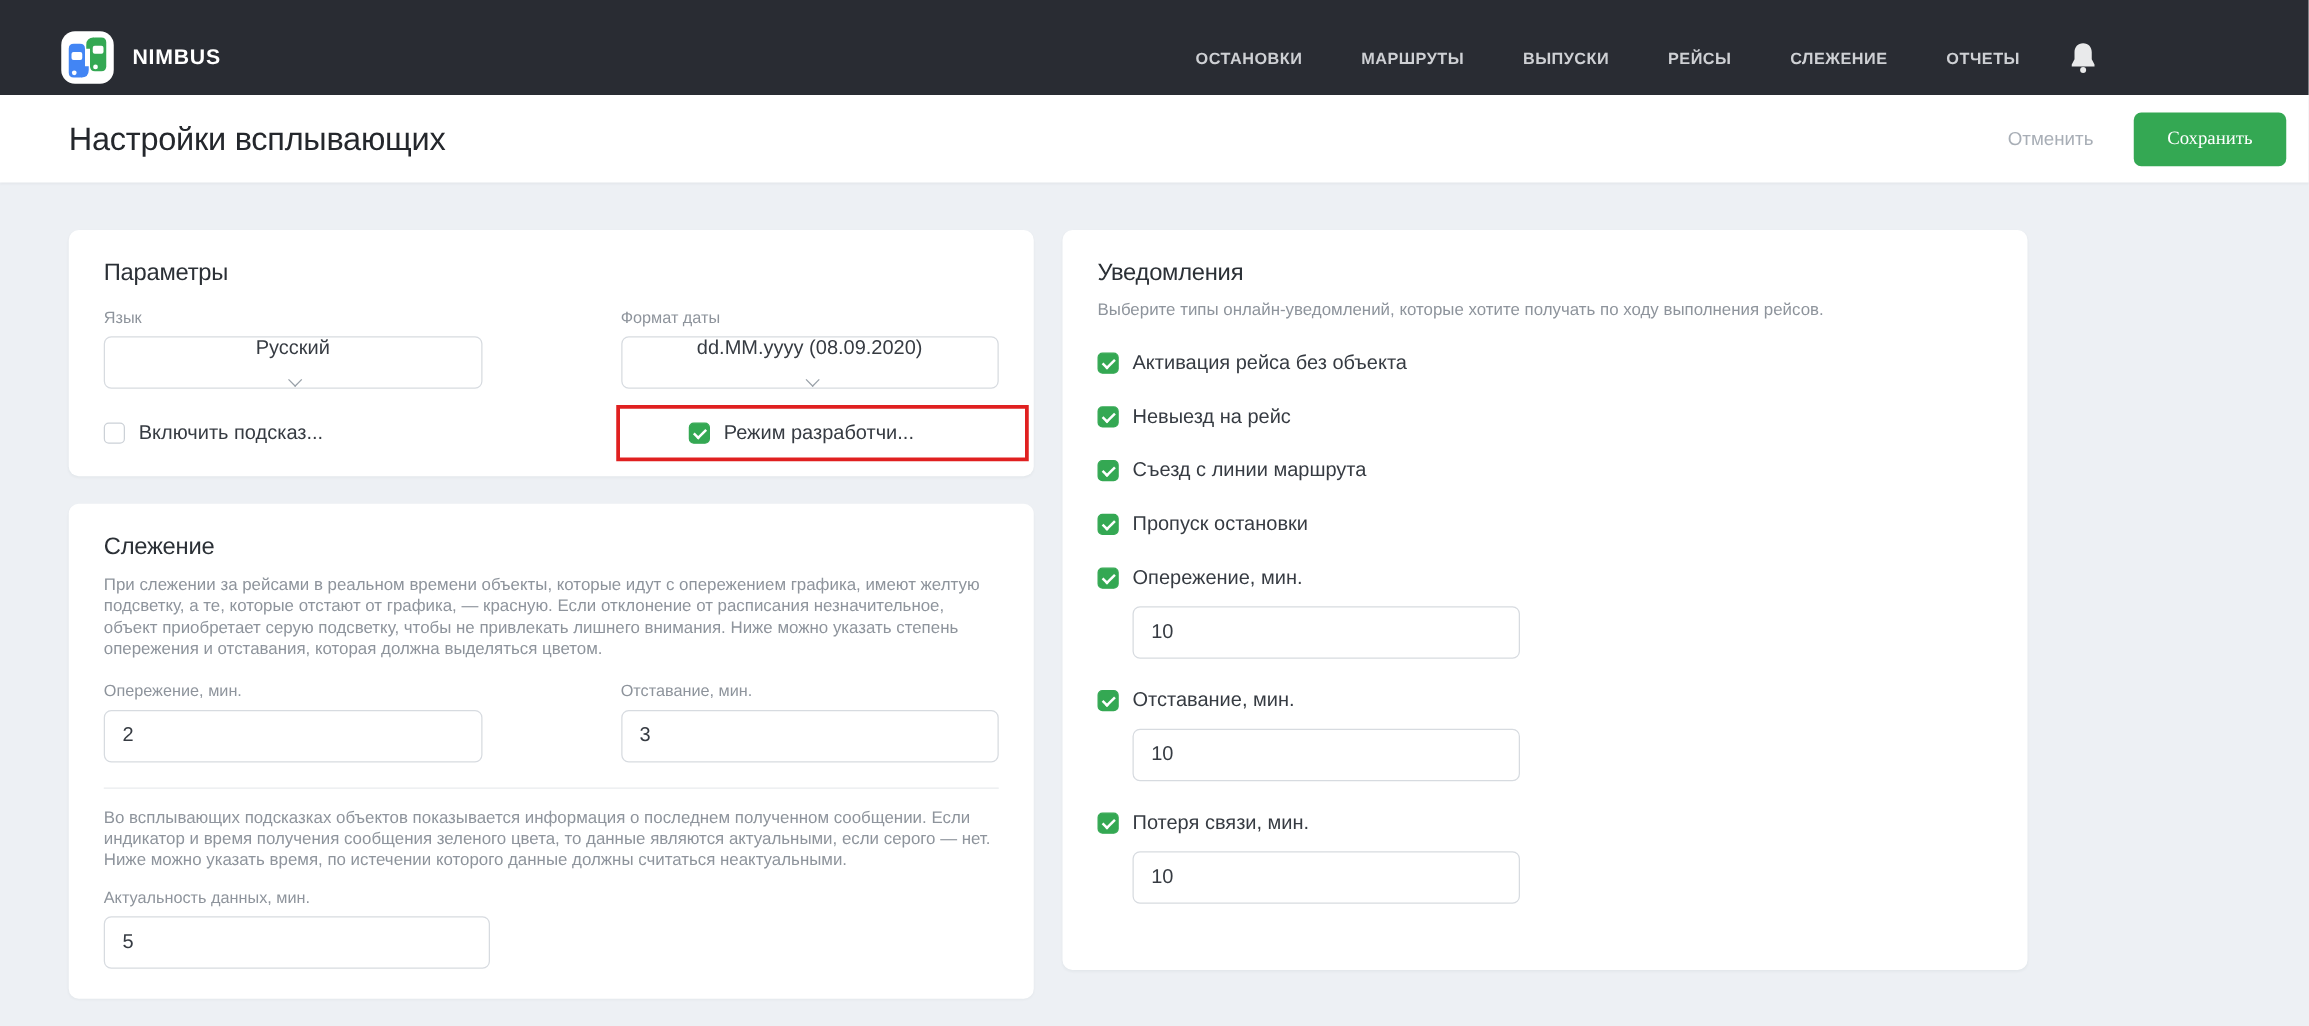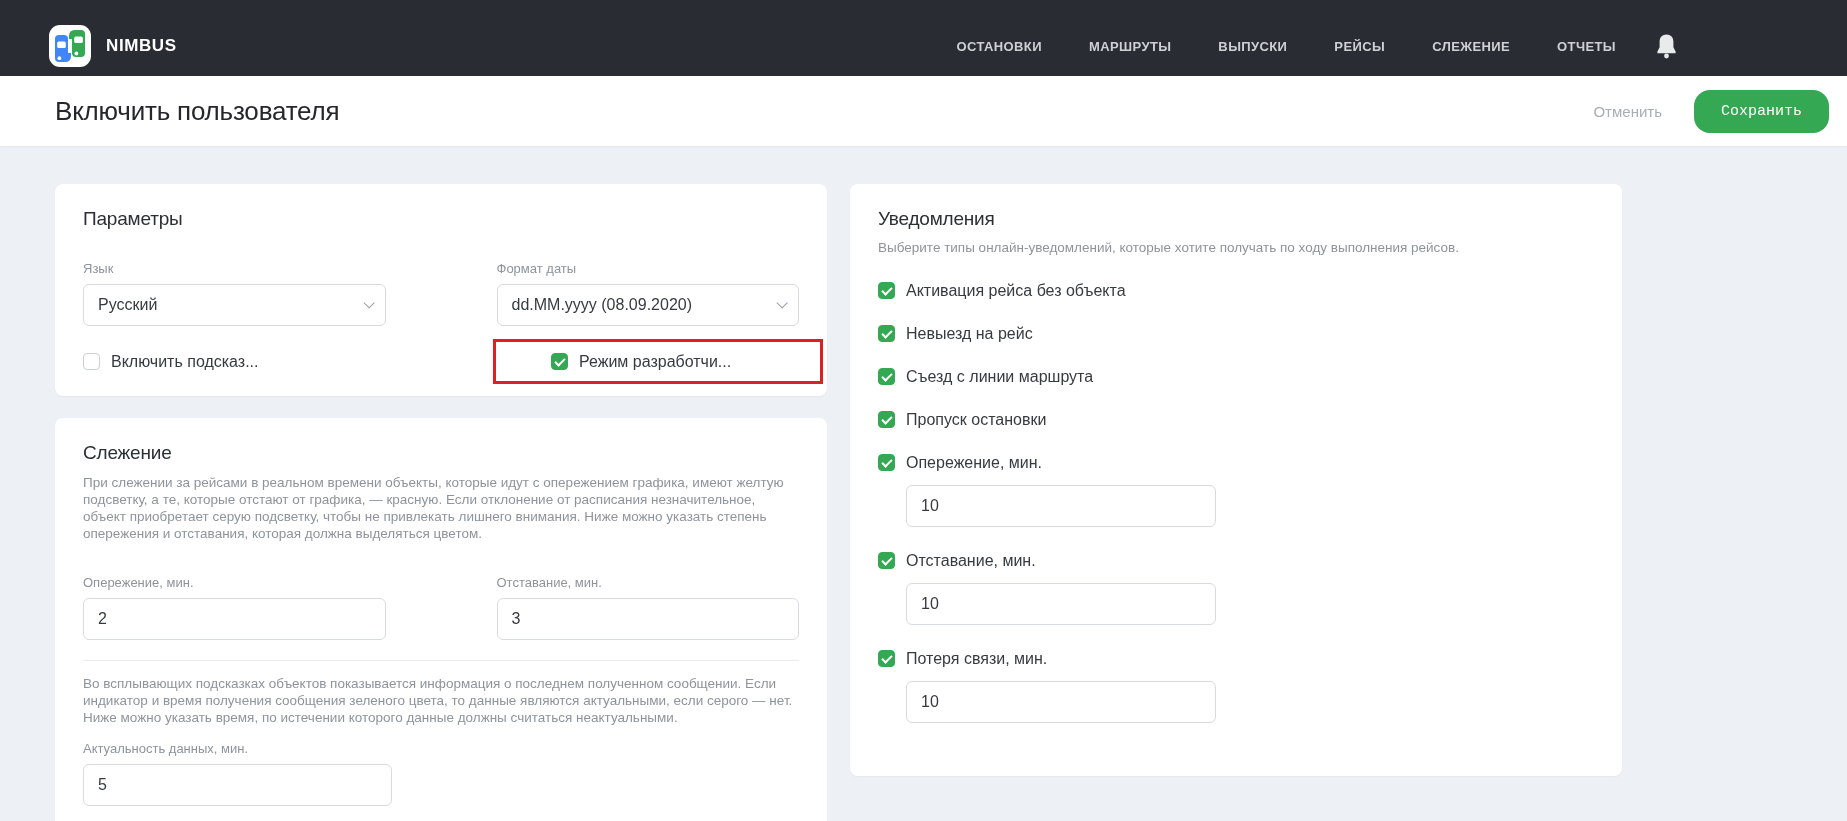--- a/index.html
+++ b/index.html
@@ -26,42 +26,42 @@
     height:70px; background:#fff; display:flex; align-items:center;
     padding:0 18px 0 55px; box-shadow:0 1px 2px rgba(30,40,60,.05);
   }
   .page-title { font-size:26px; font-weight:400; color:#24272c; letter-spacing:-.2px; }
   .header-actions { margin-left:auto; display:flex; align-items:center; gap:18px; }
   .btn-cancel {
     background:none; border:none; color:#a8aeb6; font-size:15px; cursor:pointer;
     font-family:inherit; padding:10px 14px;
   }
   .btn-save {
-    background:#34a853; color:#fff; border:none; border-radius:16px;
-    font-size:15px; font-family:Liberation Mono, monospace; padding:13px 27px; cursor:pointer;
+    background:#34a853; color:#fff; border:none; border-radius:6px;
+    font-size:15px; font-family:Liberation Serif, serif; padding:13px 27px; cursor:pointer;
   }
   
   .content { display:flex; gap:23px; padding:38px 29px 0 55px; align-items:flex-start; }
   .col { width:772px; display:flex; flex-direction:column; gap:22px; }
   .card {
     background:#fff; border-radius:8px; padding:24px 28px;
     box-shadow:0 1px 2px rgba(30,40,60,.04);
   }
   .card-title { font-size:19px; font-weight:500; color:#2b3036; letter-spacing:-.2px; }
   .muted { color:#8e949c; font-size:13.5px; line-height:17px; }
   .field-label { color:#8e949c; font-size:13px; margin-bottom:8px; }
   .fields-row { display:flex; gap:111px; }
-  .field-group { width:309px;margin-top:15px; }
+  .field-group { width:309px; }
   .text-input, .select-box {
     width:100%; height:42px; border:1px solid #d7dbe0; border-radius:6px;
     background:#fff; font-size:16px; color:#363b42; font-family:inherit;
     padding:0 14px; outline:none;
   }
   .select-box {
-    display:flex; align-items:center; justify-content:space-between; cursor:pointer;
+    display:flex; align-items:center; justify-content:space-between; cursor:pointer;flex-direction:column;
   }
   .chevron {
     width:8px; height:8px; border-right:1.6px solid #98a0a8; border-bottom:1.6px solid #98a0a8;
     transform:rotate(45deg) translateY(-3px); flex:none;
   }
   
   .cb-row { display:flex; align-items:flex-start; gap:11px; cursor:pointer; }
   .checkbox {
     width:17px; height:17px; border-radius:4px; background:#fff;
     border:1.5px solid #ccd1d7; flex:none; position:relative;
@@ -123,21 +123,21 @@
     <span style="display:flex;">
       <svg width="21" height="26" viewBox="0 0 21 26">
         <path d="M10.5 1.5 c-4.3 0 -6.9 3.1 -6.9 7.2 v5.6 L1.4 18.6 v1.6 h18.2 v-1.6 l-2.2 -4.3 V8.7 c0 -4.1 -2.6 -7.2 -6.9 -7.2 z" fill="#e9eaeb"></path>
         <circle cx="10.5" cy="23" r="2.4" fill="#e9eaeb"></circle>
       </svg>
     </span>
   </div>
 </div>
 
 <div class="page-header">
-  <div class="page-title">Включить пользователя</div>
+  <div class="page-title">Настройки всплывающих</div>
   <div class="header-actions">
     <button class="btn-cancel">Отменить</button>
     <button class="btn-save">Сохранить</button>
   </div>
 </div>
 
 <div class="content">
 
   <div class="col">
 

